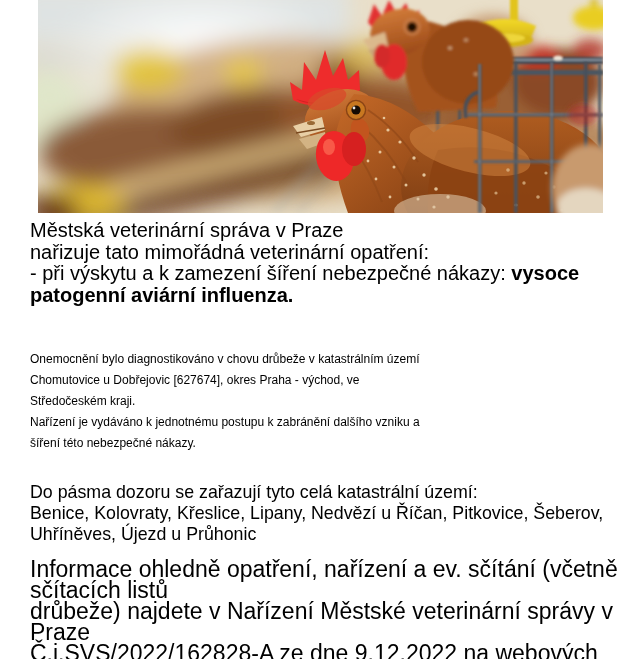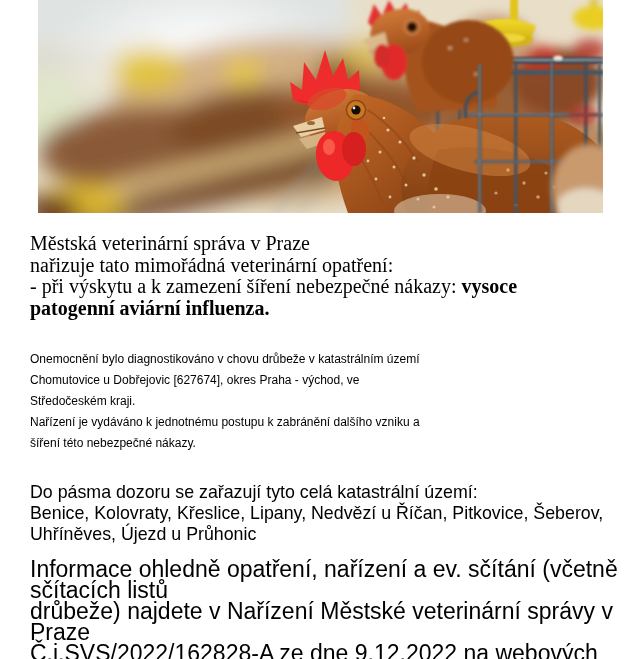--- a/index.html
+++ b/index.html
@@ -9,21 +9,21 @@
     font-family:"Liberation Sans","DejaVu Sans",sans-serif;
   }
   .photo{
     position:absolute;left:38px;top:0;width:565px;height:213px;overflow:hidden;
   }
   .photo svg{display:block;width:100%;height:100%;}
   p.blk{
     position:absolute;left:30px;width:592px;margin:0;
     white-space:pre-line;color:#000;
   }
-  #p1{top:233px;font-size:20px;line-height:21.5px;font-family:Liberation Serif, serif;}
+  #p1{top:220px;font-size:20px;line-height:21.5px;}
   #p2{top:349px;font-size:12px;line-height:21px;}
   #p3{top:474px;font-size:17.8px;line-height:21px;margin-top:8px;}
   #p4{top:559px;font-size:23px;line-height:21px;}
   .b{font-weight:bold;}
 </style>
 </head>
 <body>
 
 <div class="photo" role="img" aria-label="Hnědé slepice s červenými hřebínky v klecovém chovu drůbeže, žluté napáječky, drátěné klece">
   <svg viewBox="0 0 565 213" preserveAspectRatio="none">

